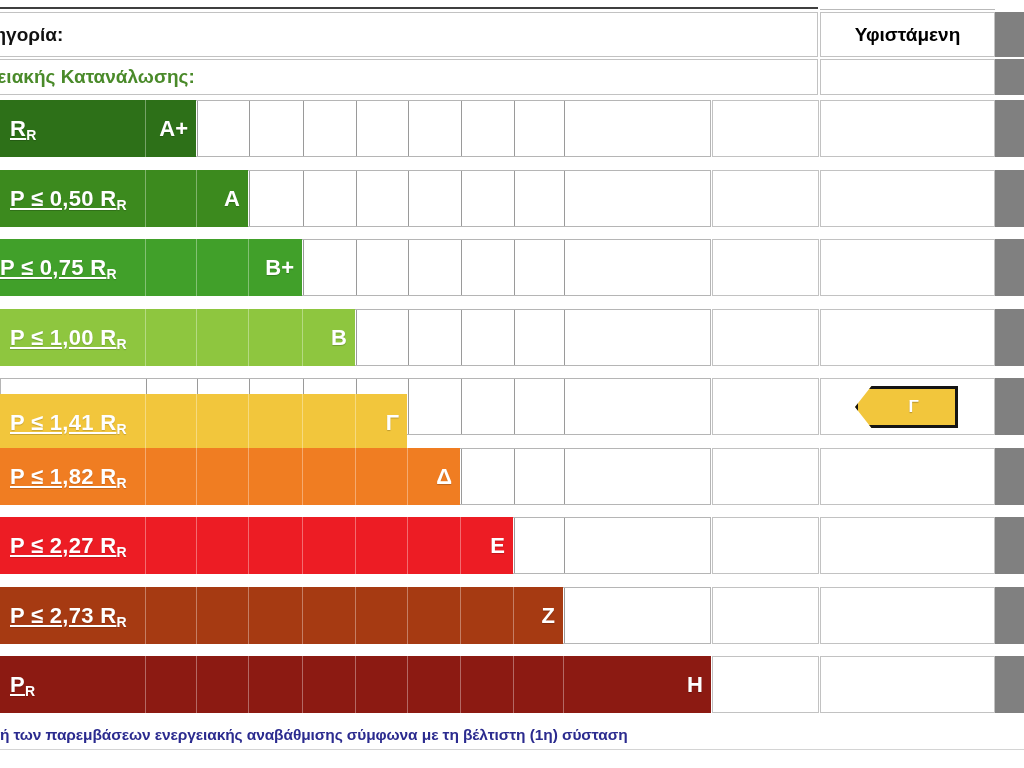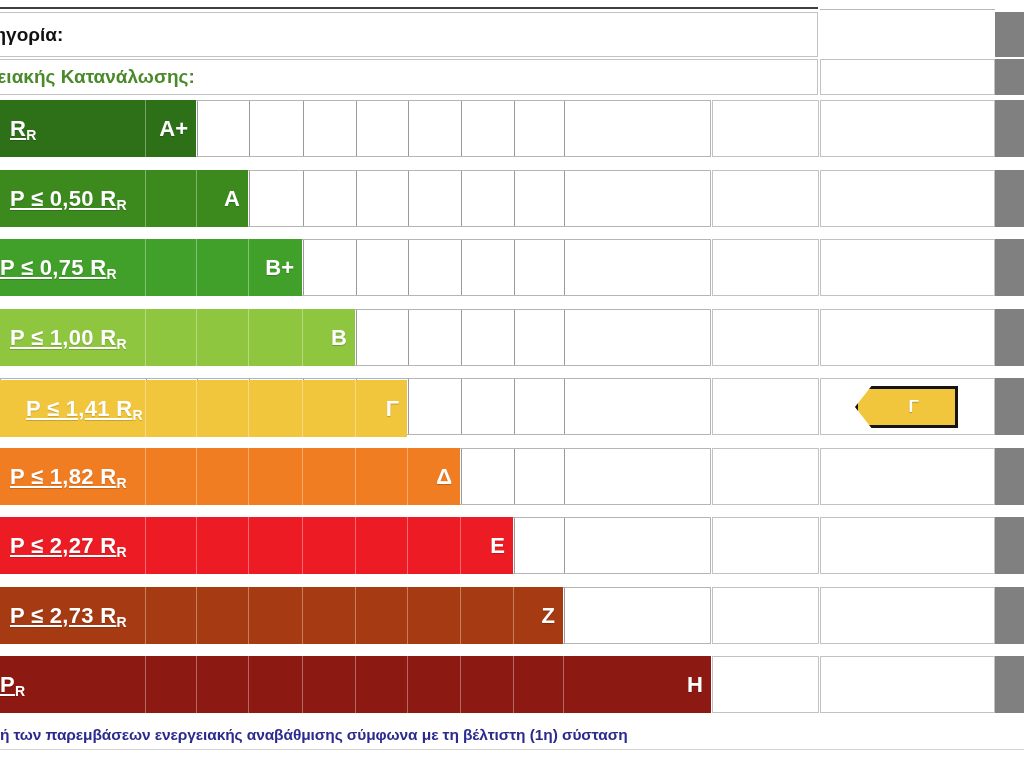--- a/index.html
+++ b/index.html
@@ -205,20 +205,21 @@
 
 <div id="sheet">
 
   <div class="top-rule"></div>
   <div class="top-rule-right"></div>
   <div class="top-grey-stub"></div>
 
   <div class="cell" style="left:-20px; top:12px; width:838px; height:45px;"></div>
   <div class="hdr-label hdr-cat" style="top:12px; height:45px; width:800px;">τηγορία:</div>
 
+  <div class="hdr-right" style="left:820px; top:12px; width:175px; height:45px;">Υφιστάμενη</div>
 
   <div class="grey-block" style="top:12px; height:45px;"></div>
 
   <div class="cell" style="left:-20px; top:59px; width:838px; height:36px;"></div>
   <div class="hdr-label hdr-cons" style="top:59px; height:36px; width:800px;">εργειακής Κατανάλωσης:</div>
 
   <div class="cell" style="left:820px; top:59px; width:175px; height:36px;"></div>
 
   <div class="grey-block" style="top:59px; height:36px;"></div>
 
@@ -309,21 +310,21 @@
         <div class="seg-line" style="left: 145px;"></div>
         <div class="seg-line" style="left: 196px;"></div>
         <div class="seg-line" style="left: 248px;"></div>
         <div class="seg-line" style="left: 302px;"></div>
         <div class="seg-line" style="left: 355px;"></div>
         <div class="seg-line" style="left: 407px;"></div>
         <div class="seg-line" style="left: 460px;"></div>
         <div class="seg-line" style="left: 513px;"></div>
         <div class="seg-line" style="left: 563px;"></div>
       </div>
-      <div class="bar" style="top: 380px; width: 407px; background: rgb(242, 198, 60); padding-left: 16px;">
+      <div class="bar" style="top: 394px; width: 407px; background: rgb(242, 198, 60);">
         <div class="bar-seg-line" style="left: 145px;"></div>
         <div class="bar-seg-line" style="left: 196px;"></div>
         <div class="bar-seg-line" style="left: 248px;"></div>
         <div class="bar-seg-line" style="left: 302px;"></div>
         <div class="bar-seg-line" style="left: 355px;"></div>
         <span class="bar-formula" style="margin-left: 10px;">P ≤ 1,41 R<sub>R</sub></span>
         <span class="bar-grade">Γ</span>
       </div>
       <div class="cell mid-cell" style="top: 378px; height: 57px;"></div>
       <div class="cell right-cell" style="top: 378px; height: 57px;"></div>
@@ -420,21 +421,21 @@
       <div class="bar" style="top: 656px; width: 711px; background: rgb(140, 26, 18);">
         <div class="bar-seg-line" style="left: 145px;"></div>
         <div class="bar-seg-line" style="left: 196px;"></div>
         <div class="bar-seg-line" style="left: 248px;"></div>
         <div class="bar-seg-line" style="left: 302px;"></div>
         <div class="bar-seg-line" style="left: 355px;"></div>
         <div class="bar-seg-line" style="left: 407px;"></div>
         <div class="bar-seg-line" style="left: 460px;"></div>
         <div class="bar-seg-line" style="left: 513px;"></div>
         <div class="bar-seg-line" style="left: 563px;"></div>
-        <span class="bar-formula" style="">P<sub>R</sub></span>
+        <span class="bar-formula" style="margin-left: 10px;">P<sub>R</sub></span>
         <span class="bar-grade">H</span>
       </div>
       <div class="cell mid-cell" style="top: 656px; height: 57px;"></div>
       <div class="cell right-cell" style="top: 656px; height: 57px;"></div>
       <div class="grey-block" style="top: 656px; height: 57px;"></div>
     </div>
 
   <div class="footnote">ογή των παρεμβάσεων ενεργειακής αναβάθμισης σύμφωνα με τη βέλτιστη (1η) σύσταση</div>
   <div class="foot-rule"></div>
 

